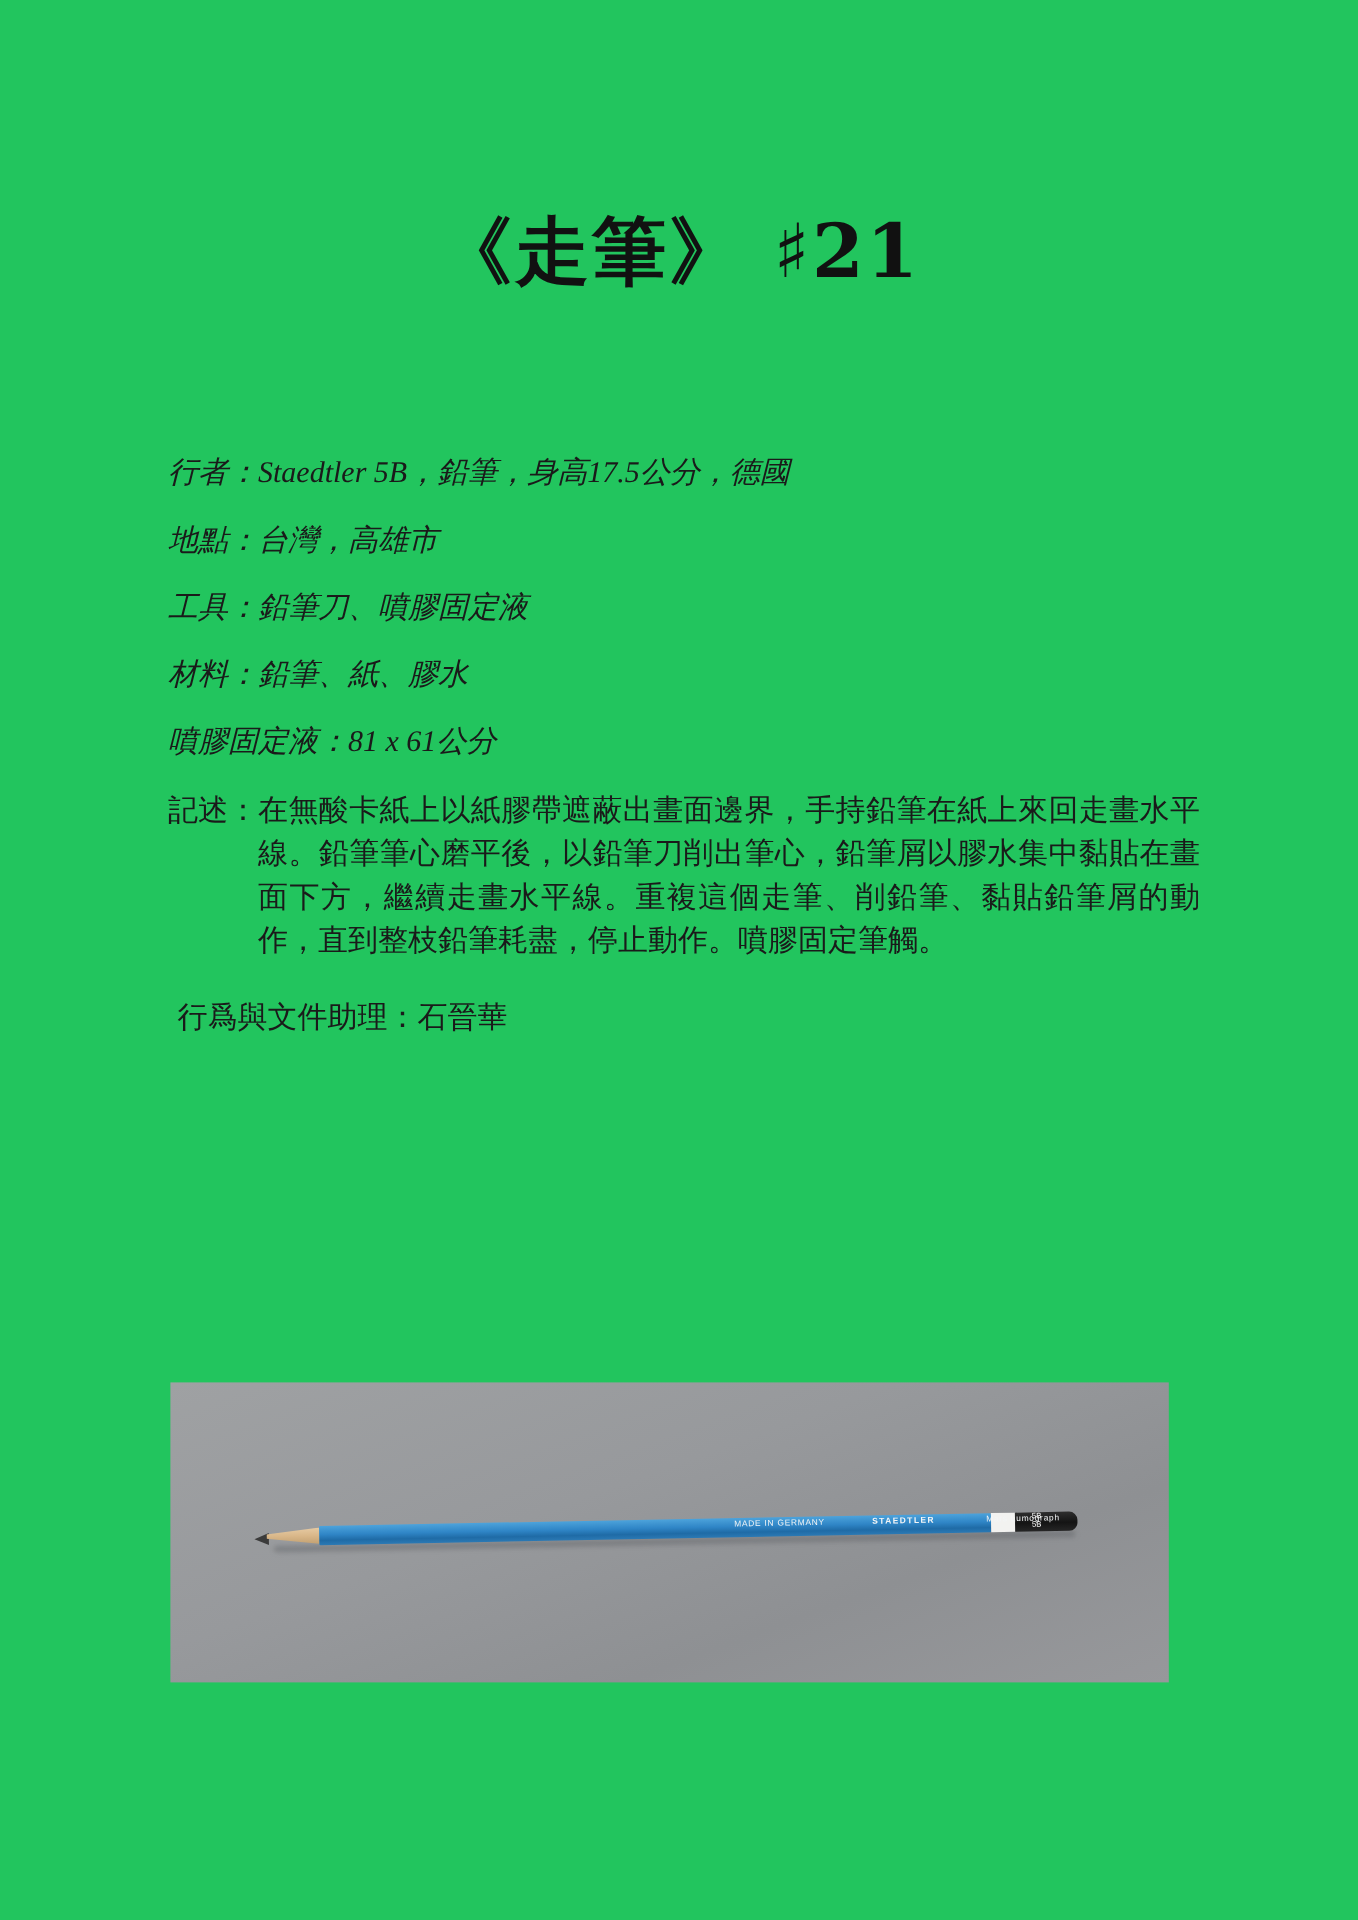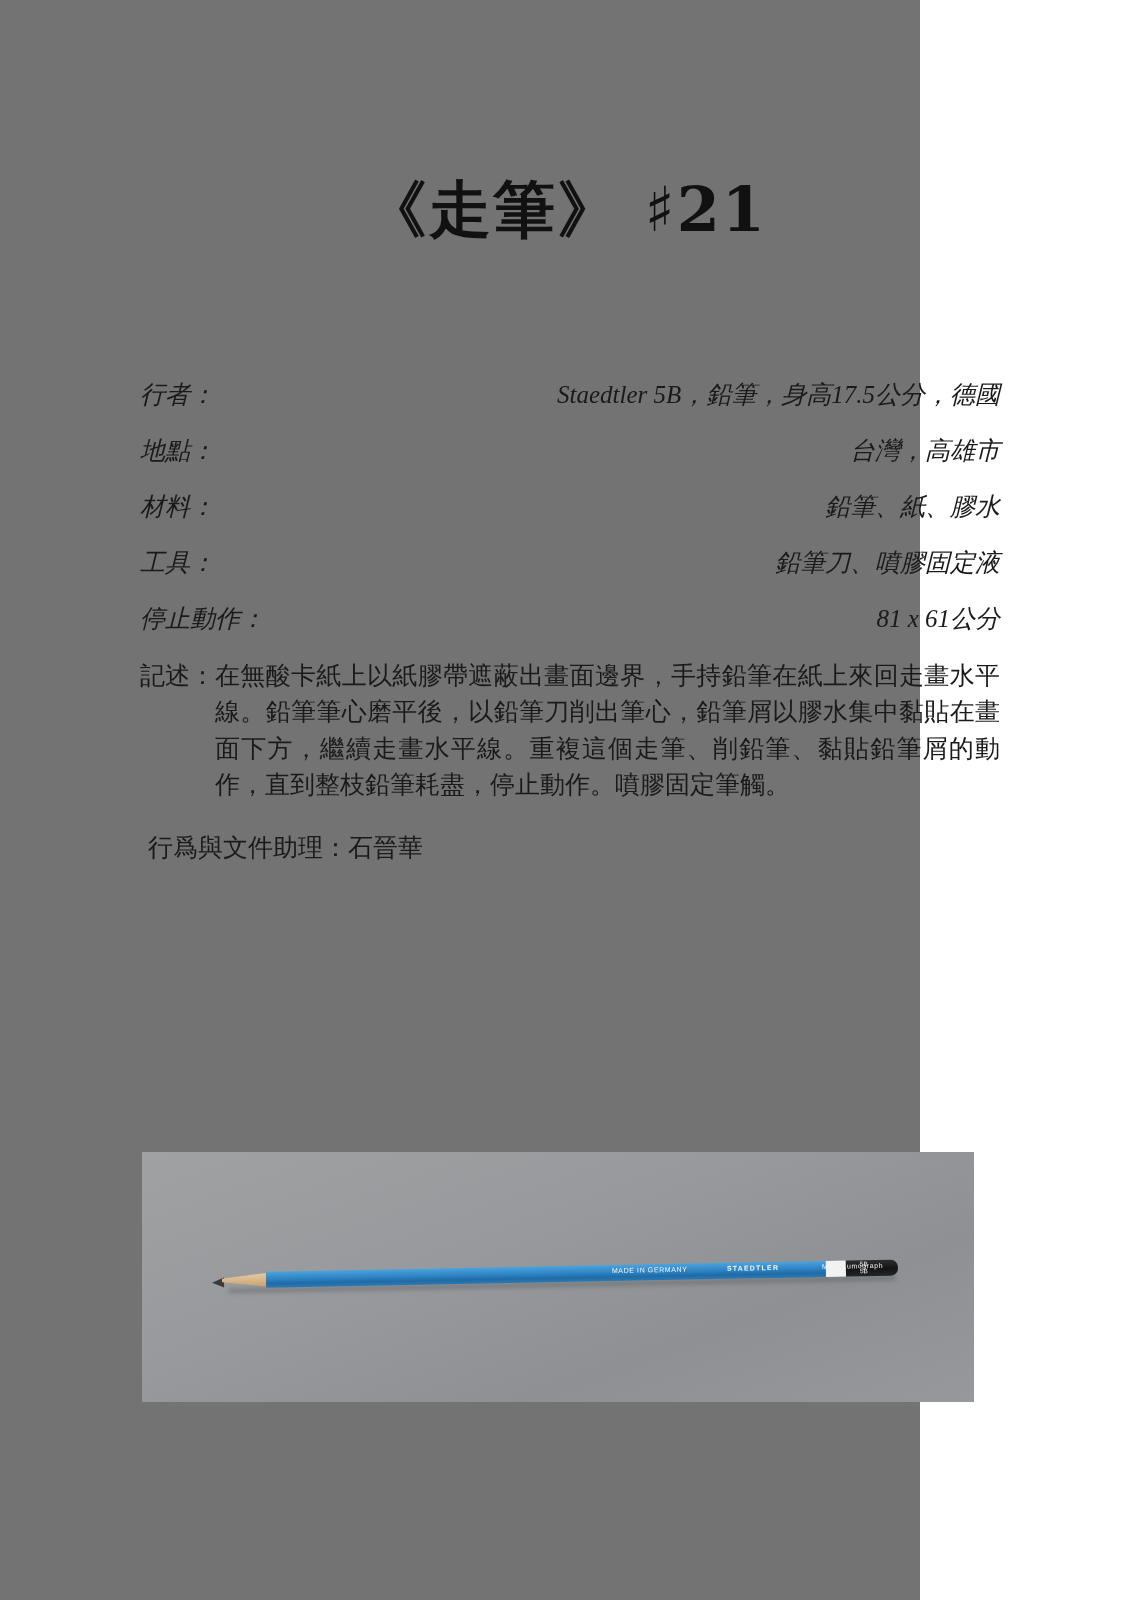--- a/index.html
+++ b/index.html
@@ -9,24 +9,24 @@
   }
   body {
     width: 1132px;
     height: 1600px;
     font-family: "Liberation Serif", "DejaVu Serif", serif;
     color: #1a1a1a;
     position: relative;
     overflow: hidden;
   }
   .page {
-    width: 920px;
+    width: 1132px;
     height: 1600px;
     position: relative;
-    background: #737373;
+    background: #22c55e;
   }
   .title {
     position: absolute;
     top: 168px;
     left: 0;
     width: 1132px;
     text-align: center;
     font-size: 62px;
     font-weight: bold;
     letter-spacing: 2px;
@@ -47,21 +47,20 @@
     margin-bottom: 23px;
     color: #1a1a1a;
     font-style: italic;
   }
   .meta-label {
     white-space: nowrap;
     flex: 0 0 auto;
   }
   .meta-value {
     flex: 1 1 auto;
-    text-align: right;
   }
   .desc-row {
     display: flex;
     align-items: flex-start;
     font-size: 25px;
     line-height: 1.45;
     margin-bottom: 26px;
   }
   .desc-label {
     flex: 0 0 auto;
@@ -186,31 +185,31 @@
       <span class="meta-value">Staedtler 5B，鉛筆，身高17.5公分，德國</span>
     </div>
 
 
     <div class="meta-row">
       <span class="meta-label">地點：</span>
       <span class="meta-value">台灣，高雄市</span>
     </div>
 
     <div class="meta-row">
+      <span class="meta-label">工具：</span>
+      <span class="meta-value">鉛筆刀、噴膠固定液</span>
+    </div>
+
+    <div class="meta-row">
       <span class="meta-label">材料：</span>
       <span class="meta-value">鉛筆、紙、膠水</span>
     </div>
 
     <div class="meta-row">
-      <span class="meta-label">工具：</span>
-      <span class="meta-value">鉛筆刀、噴膠固定液</span>
-    </div>
-
-    <div class="meta-row">
-      <span class="meta-label">停止動作：</span>
+      <span class="meta-label">噴膠固定液：</span>
       <span class="meta-value">81 x 61公分</span>
     </div>
 
     <div class="desc-row">
       <span class="desc-label">記述：</span>
       <span class="desc-body">在無酸卡紙上以紙膠帶遮蔽出畫面邊界，手持鉛筆在紙上來回走畫水平線。鉛筆筆心磨平後，以鉛筆刀削出筆心，鉛筆屑以膠水集中黏貼在畫面下方，繼續走畫水平線。重複這個走筆、削鉛筆、黏貼鉛筆屑的動作，直到整枝鉛筆耗盡，停止動作。噴膠固定筆觸。</span>
     </div>
 
     <div class="credit-row">行爲與文件助理：石晉華</div>
 

